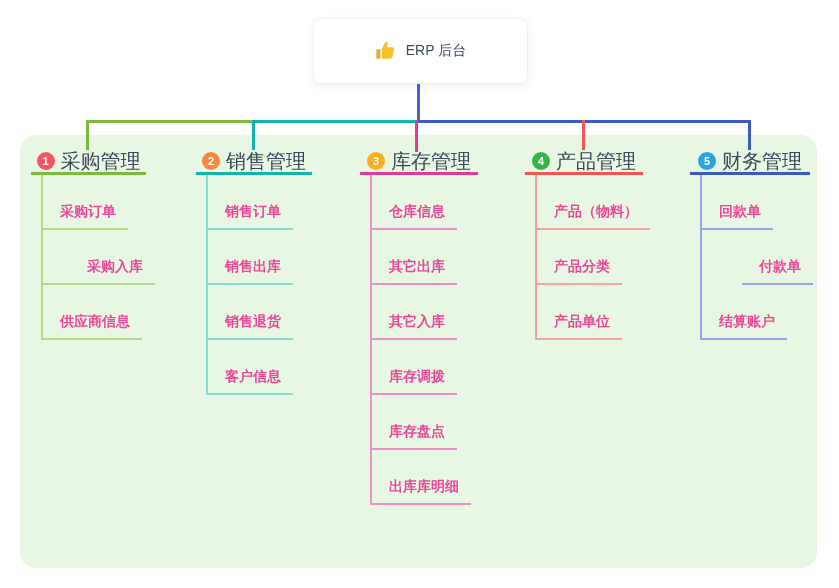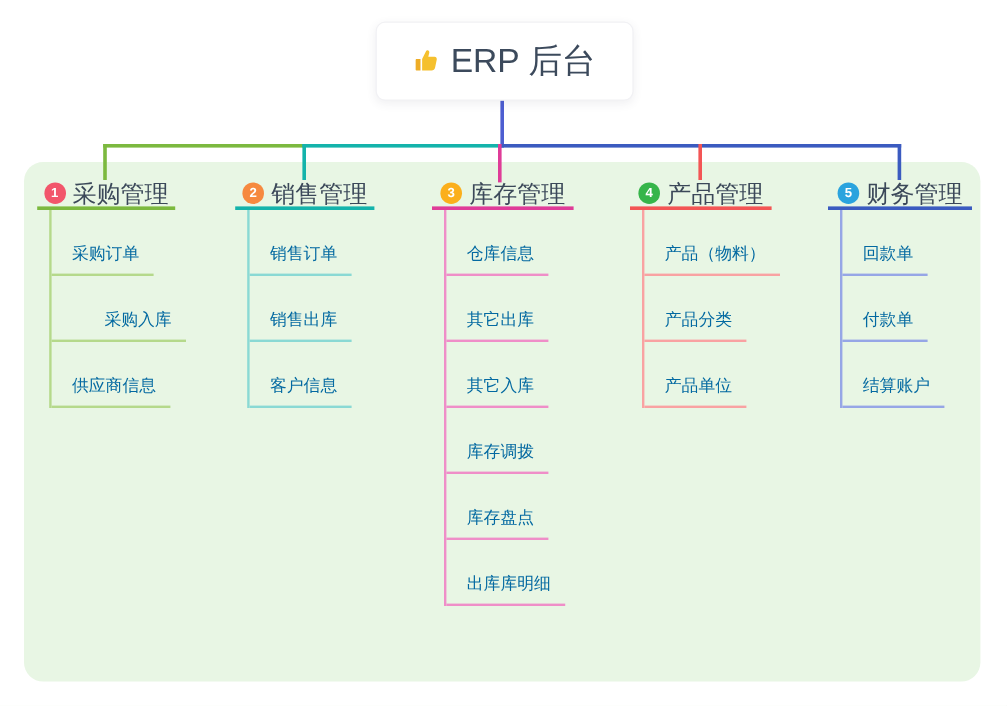--- a/index.html
+++ b/index.html
@@ -9,21 +9,21 @@
   }
   .panel{
     position:absolute;left:20px;top:135px;width:797px;height:433px;
     border-radius:16px;
   }
   .root-card{
     position:absolute;left:313px;top:18px;width:213px;height:64px;
     background:#ffffff;border:1px solid #f1f1f4;border-radius:8px;
     box-shadow:0 2px 8px rgba(60,70,90,.08);
     display:flex;align-items:center;justify-content:center;gap:9px;
-    font-size:28px;font-weight:500;color:#3c4a5c;z-index:3;
+    font-size:14px;font-weight:500;color:#3c4a5c;z-index:3;
   }
   .root-card .thumb{display:flex;align-items:center;}
   .conn{position:absolute;z-index:1;}
   
   .branch{position:absolute;top:150px;z-index:2;}
   .b1{left:31px;width:115px;}
   .b2{left:196px;width:116px;}
   .b3{left:360px;width:118px;}
   .b4{left:525px;width:118px;}
   .b5{left:690px;width:120px;}
@@ -36,21 +36,21 @@
   .badge{
     width:18px;height:18px;border-radius:50%;flex:0 0 18px;
     display:flex;align-items:center;justify-content:center;
     color:#fff;font-size:11px;font-weight:bold;line-height:1;
   }
   .children{margin-left:10px;border-left:2px solid #ccc;}
   .child{height:55px;display:flex;align-items:flex-end;}
   .child span{
     display:inline-block;padding:0 12px 7px 17px;
     border-bottom:2px solid #ccc;
-    font-size:14px;color:#0369a1;white-space:nowrap;
+    font-size:14px;color:#ec4899;white-space:nowrap;font-weight:bold;
   }
 </style>
 </head>
 <body>
 
 <div class="canvas">
 
   <div class="panel" style="background: rgb(232, 246, 228);"></div>
 
   <div class="conn" style="left: 417px; top: 80px; width: 3px; height: 43px; background: rgb(77, 94, 209);"></div>
@@ -97,20 +97,23 @@
       <span class="btext">销售管理</span>
     </div>
     <div class="children" style="border-color: rgb(138, 217, 212);">
           <div class="child">
             <span style="border-color: rgb(138, 217, 212);">销售订单</span>
           </div>
           <div class="child">
             <span style="border-color: rgb(138, 217, 212);">销售出库</span>
           </div>
           <div class="child">
+            <span style="border-color: rgb(138, 217, 212);">销售退货</span>
+          </div>
+          <div class="child">
             <span style="border-color: rgb(138, 217, 212);">客户信息</span>
           </div>
         </div>
   </div>
       <div class="branch b3">
     <div class="btitle" style="border-color: rgb(223, 60, 152);">
       <span class="badge" style="background: rgb(251, 175, 28);">3</span>
       <span class="btext">库存管理</span>
     </div>
     <div class="children" style="border-color: rgb(239, 142, 200);">
@@ -154,21 +157,21 @@
       <div class="branch b5">
     <div class="btitle" style="border-color: rgb(59, 91, 192);">
       <span class="badge" style="background: rgb(42, 163, 222);">5</span>
       <span class="btext">财务管理</span>
     </div>
     <div class="children" style="border-color: rgb(150, 166, 230);">
           <div class="child">
             <span style="border-color: rgb(150, 166, 230);">回款单</span>
           </div>
           <div class="child">
-            <span style="border-color: rgb(150, 166, 230);">付款单</span>
+            <span style="border-color: rgb(150, 166, 230); margin-left: 40px;">付款单</span>
           </div>
           <div class="child">
             <span style="border-color: rgb(150, 166, 230);">结算账户</span>
           </div>
         </div>
   </div>
     </div>
 </div>
 
 </body></html>

